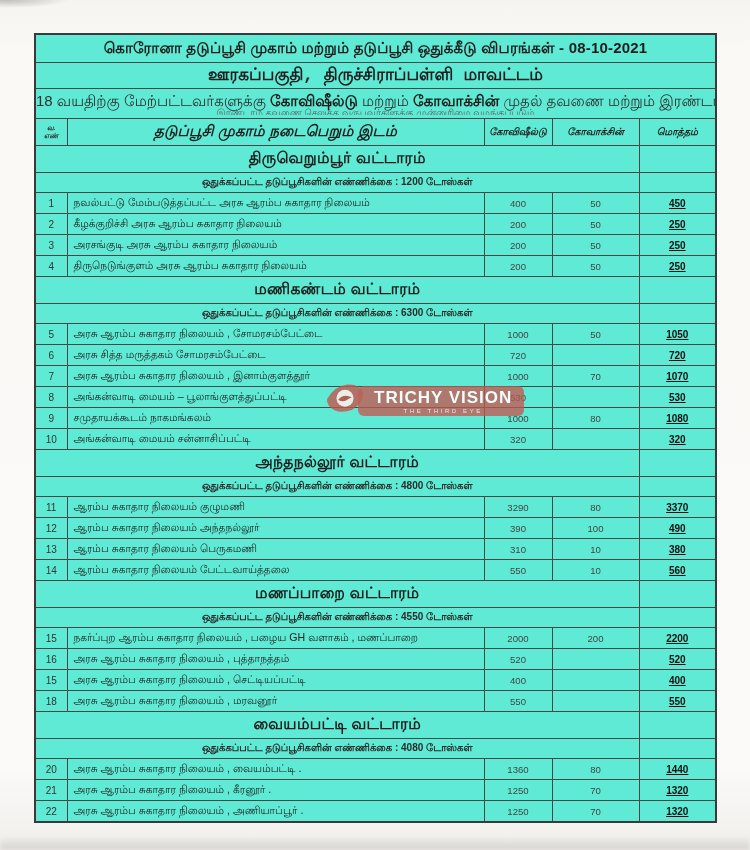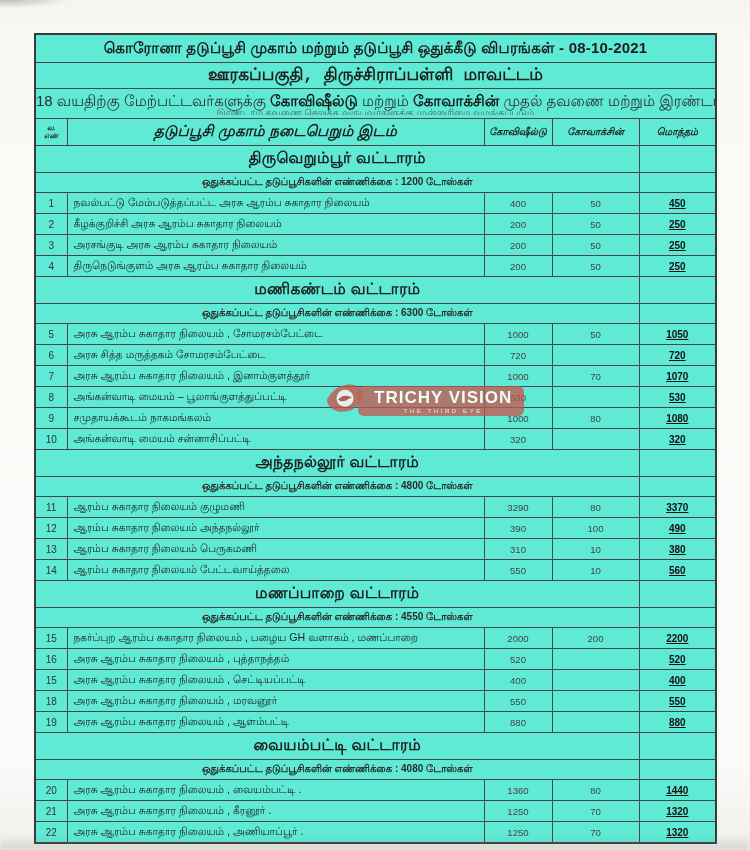--- a/index.html
+++ b/index.html
@@ -285,27 +285,20 @@
   </tr>
 
   <tr class="data-row">
     <td class="c-no">18</td>
     <td class="c-place">அரசு ஆரம்ப சுகாதார நிலையம் , மரவனூர்</td>
     <td class="c-num">550</td>
     <td class="c-num"></td>
     <td class="c-total">550</td>
   </tr>
 
-  <tr class="data-row">
-    <td class="c-no">19</td>
-    <td class="c-place">அரசு ஆரம்ப சுகாதார நிலையம் , ஆளம்பட்டி</td>
-    <td class="c-num">880</td>
-    <td class="c-num"></td>
-    <td class="c-total">880</td>
-  </tr>
 
   <tr class="section-title-row">
     <td colspan="4" class="sec-title">வையம்பட்டி வட்டாரம்</td>
     <td class="sec-empty"></td>
   </tr>
   <tr class="section-alloc-row">
     <td colspan="4" class="sec-alloc">
       <span>ஒதுக்கப்பட்ட தடுப்பூசிகளின் எண்ணிக்கை :</span>
       <span class="alloc-num">4080</span>
       <span>டோஸ்கள்</span>

